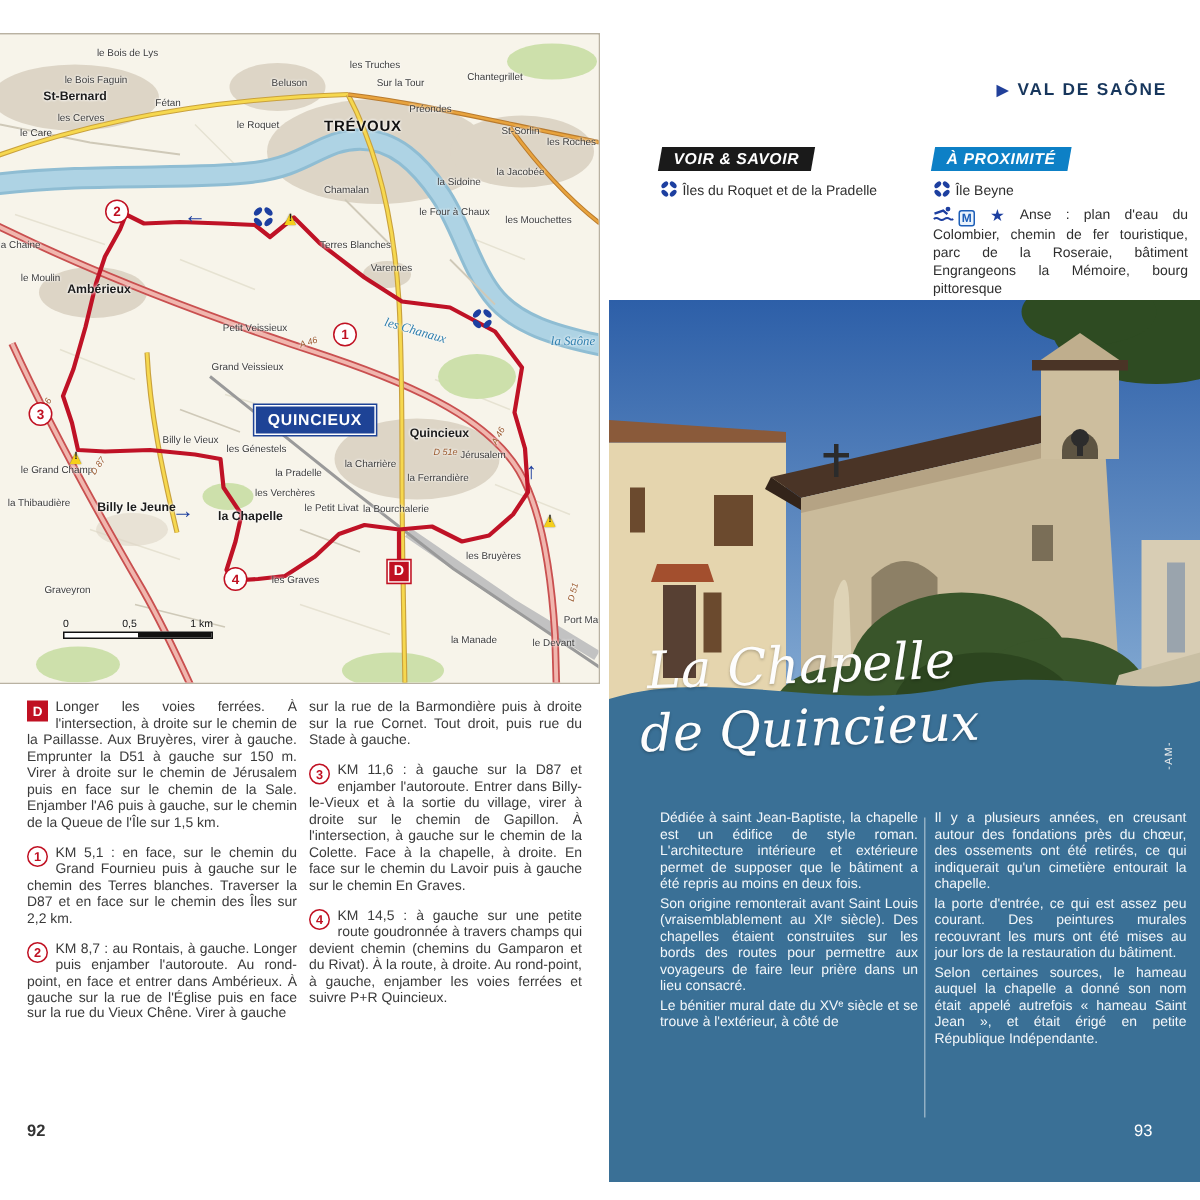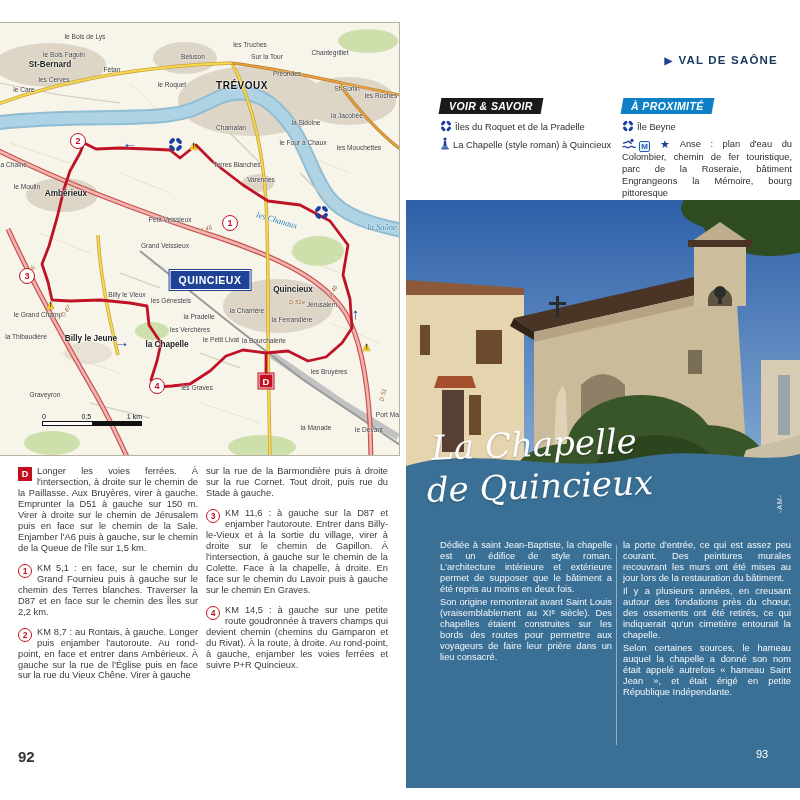--- a/index.html
+++ b/index.html
@@ -30,21 +30,21 @@
   #scale-bar .half { width:50%; height:100%; }
   #scale-bar .b { background:#111; }
 
   
   .dircol { position:absolute; top:466px; font-size:9.3px; line-height:1.18; color:#3a3a3a; text-align:justify; }
   #dircol1 { left:18px; width:180px; }
   #dircol2 { left:206px; width:182px; }
   .dir { margin-bottom:9px; }
   .dmark { float:left; width:14px; height:14px; background:#c01022; color:#fff; font-weight:bold; font-size:9px; display:flex; align-items:center; justify-content:center; margin:1px 5px 1px 0; }
   .nmark { float:left; width:14px; height:14px; border-radius:50%; border:1.5px solid #c01022; color:#c01022; font-weight:bold; font-size:8.5px; display:flex; align-items:center; justify-content:center; margin:1px 5px 1px 0; background:#fff; }
-  .pnum-left { position:absolute; left:18px; top:748px; font-weight:bold; font-size:15px; color:#333; }
+  .pnum-left { position:absolute; left:18px; top:748px; font-weight:bold; font-size:11px; color:#333; }
 
   
   #brand { position:absolute; left:440px; top:46px; color:#b5b5b5; }
   #brand .script { font-family:"DejaVu Serif", serif; font-style:italic; font-size:21px; letter-spacing:1px; }
   #brand .bold { font-style:italic; font-weight:bold; font-size:14px; letter-spacing:1px; }
   #section { position:absolute; right:22px; top:54px; color:#17365c; font-weight:bold; font-size:11.5px; letter-spacing:1.2px; }
   #section .arr { color:#21409a; font-size:10px; margin-right:5px; }
 
   
   .infobox { position:absolute; top:96px; }
@@ -273,28 +273,20 @@
     <div class="ib-head"><span>VOIR &amp; SAVOIR</span></div>
     <div class="ib-items" id="voir-items">
         <p><svg class="icn" width="12" height="12" viewBox="0 0 12 12">
             <g fill="#1d3fa0">
               <ellipse cx="3.2" cy="3.2" rx="2.7" ry="1.6" transform="rotate(-45 3.2 3.2)"></ellipse>
               <ellipse cx="8.8" cy="3.2" rx="2.7" ry="1.6" transform="rotate(45 8.8 3.2)"></ellipse>
               <ellipse cx="3.2" cy="8.8" rx="2.7" ry="1.6" transform="rotate(45 3.2 8.8)"></ellipse>
               <ellipse cx="8.8" cy="8.8" rx="2.7" ry="1.6" transform="rotate(-45 8.8 8.8)"></ellipse>
             </g>
           </svg><span>Îles du Roquet et de la Pradelle</span></p>
-        <p><svg class="icn" width="10" height="13" viewBox="0 0 10 13">
-            <g fill="#1d3fa0">
-              <circle cx="5" cy="2" r="1.6"></circle>
-              <path d="M4 3.8 L6 3.8 L6.6 9 L3.4 9 Z"></path>
-              <rect x="2.2" y="9.4" width="5.6" height="1.4"></rect>
-              <rect x="1.2" y="11.2" width="7.6" height="1.2"></rect>
-            </g>
-          </svg><span>La Chapelle (style roman) à Quincieux</span></p>
       </div>
   </div>
   <div id="prox" class="infobox">
     <div class="ib-head"><span>À PROXIMITÉ</span></div>
     <div class="ib-items" id="prox-items">
         <p><svg class="icn" width="12" height="12" viewBox="0 0 12 12">
             <g fill="#1d3fa0">
               <ellipse cx="3.2" cy="3.2" rx="2.7" ry="1.6" transform="rotate(-45 3.2 3.2)"></ellipse>
               <ellipse cx="8.8" cy="3.2" rx="2.7" ry="1.6" transform="rotate(45 8.8 3.2)"></ellipse>
               <ellipse cx="3.2" cy="8.8" rx="2.7" ry="1.6" transform="rotate(45 3.2 8.8)"></ellipse>
@@ -377,22 +369,23 @@
 
   <div id="article-title">
     <span class="l1">La Chapelle</span>
     <span class="l2">de Quincieux</span>
   </div>
   <div id="credit">-AM-</div>
 
   <div id="artcol1" class="artcol">
       <p>Dédiée à saint Jean-Baptiste, la chapelle est un édifice de style roman. L'architecture intérieure et extérieure permet de supposer que le bâtiment a été repris au moins en deux fois.</p>
       <p>Son origine remonterait avant Saint Louis (vraisemblablement au XIᵉ siècle). Des chapelles étaient construites sur les bords des routes pour permettre aux voyageurs de faire leur prière dans un lieu consacré.</p>
+      <p>Le bénitier mural date du XVᵉ siècle et se trouve à l'extérieur, à côté de</p>
     </div>
   <div id="coldiv"></div>
   <div id="artcol2" class="artcol">
+      <p>Il y a plusieurs années, en creusant autour des fondations près du chœur, des ossements ont été retirés, ce qui indiquerait qu'un cimetière entourait la chapelle.</p>
       <p>la porte d'entrée, ce qui est assez peu courant. Des peintures murales recouvrant les murs ont été mises au jour lors de la restauration du bâtiment.</p>
-      <p>Il y a plusieurs années, en creusant autour des fondations près du chœur, des ossements ont été retirés, ce qui indiquerait qu'un cimetière entourait la chapelle.</p>
       <p>Selon certaines sources, le hameau auquel la chapelle a donné son nom était appelé autrefois « hameau Saint Jean », et était érigé en petite République Indépendante.</p>
     </div>
   <div class="pnum-right">93</div>
 
 </div>
 
 </body></html>

